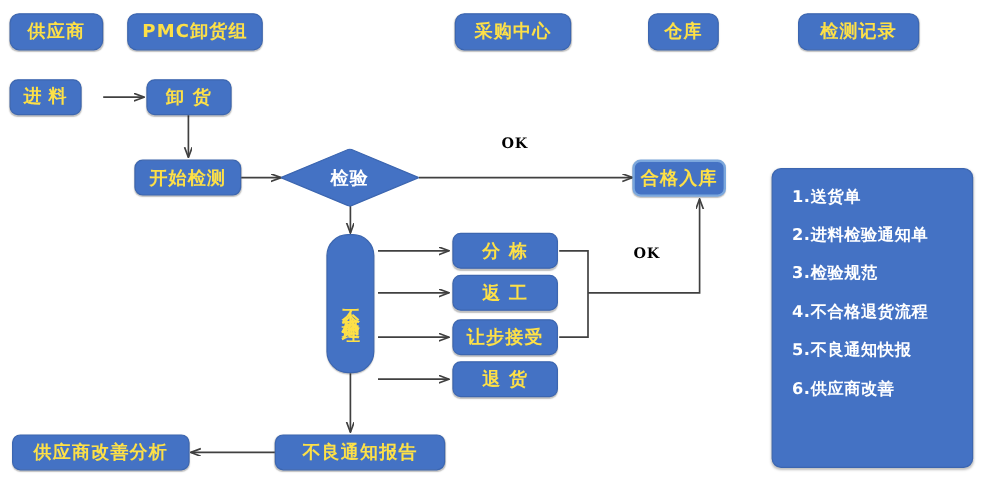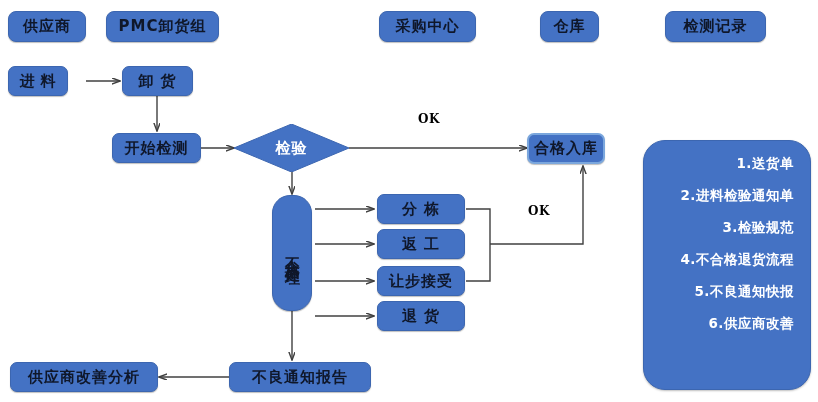--- a/index.html
+++ b/index.html
@@ -14,21 +14,21 @@
     position: relative;
     width: 818px;
     height: 402px;
     background: #ffffff;
     overflow: hidden;
   }
   .node {
     position: absolute;
     box-sizing: border-box;
     background: #4472C4;
-    color: #0f172a;
+    color: #fde047;
     border-radius: 7px;
     display: flex;
     align-items: center;
     justify-content: center;
     font-weight: bold;
     letter-spacing: 1px;
     text-align: center;
     line-height: 1.1;
     border: 1px solid #3C66B0;
     box-shadow: 0 1px 1px rgba(0,0,0,0.25);
@@ -64,25 +64,24 @@
     color: #ffffff;
     font-weight: bold;
     font-size: 15px;
     letter-spacing: 1px;
   }
   .panel {
     position: absolute;
     box-sizing: border-box;
     background: #4472C4;
     border: 1px solid #3C66B0;
-    border-radius: 22px;
+    border-radius: 8px;
     color: #ffffff;
     padding: 14px 16px 10px 16px;
     box-shadow: 0 1px 2px rgba(0,0,0,0.25);
-    text-align: right;
   }
   .panel ol {
     list-style: none;
     margin: 0;
     padding: 0;
   }
   .panel li {
     font-size: 13.5px;
     font-weight: bold;
     letter-spacing: 0.5px;

